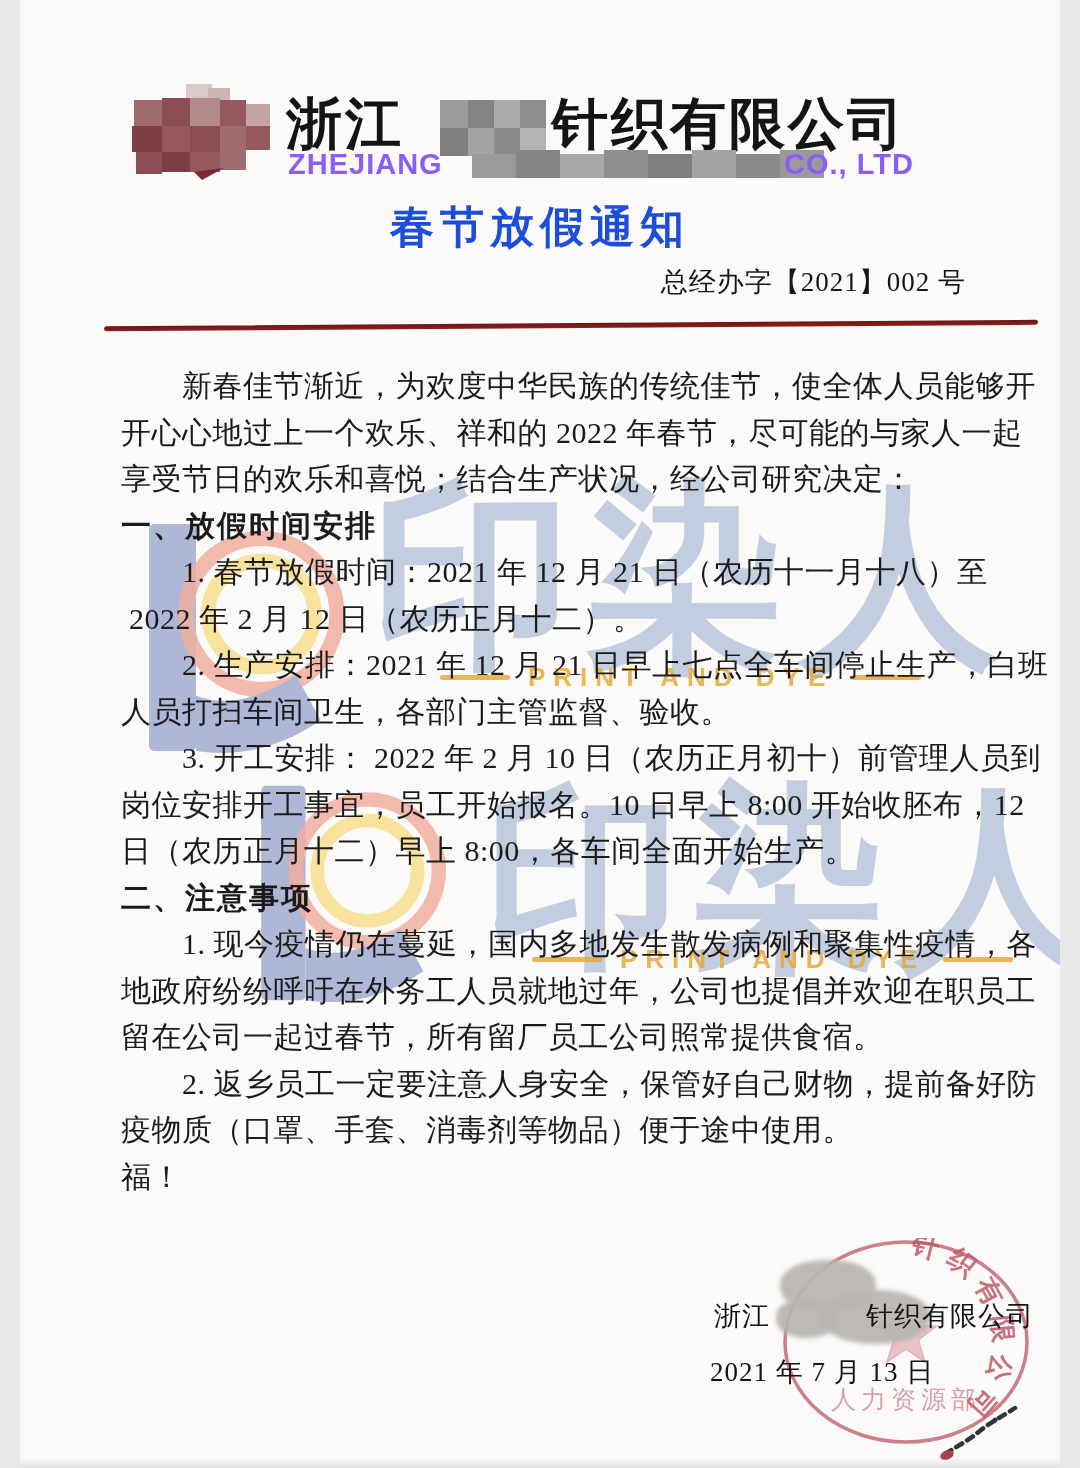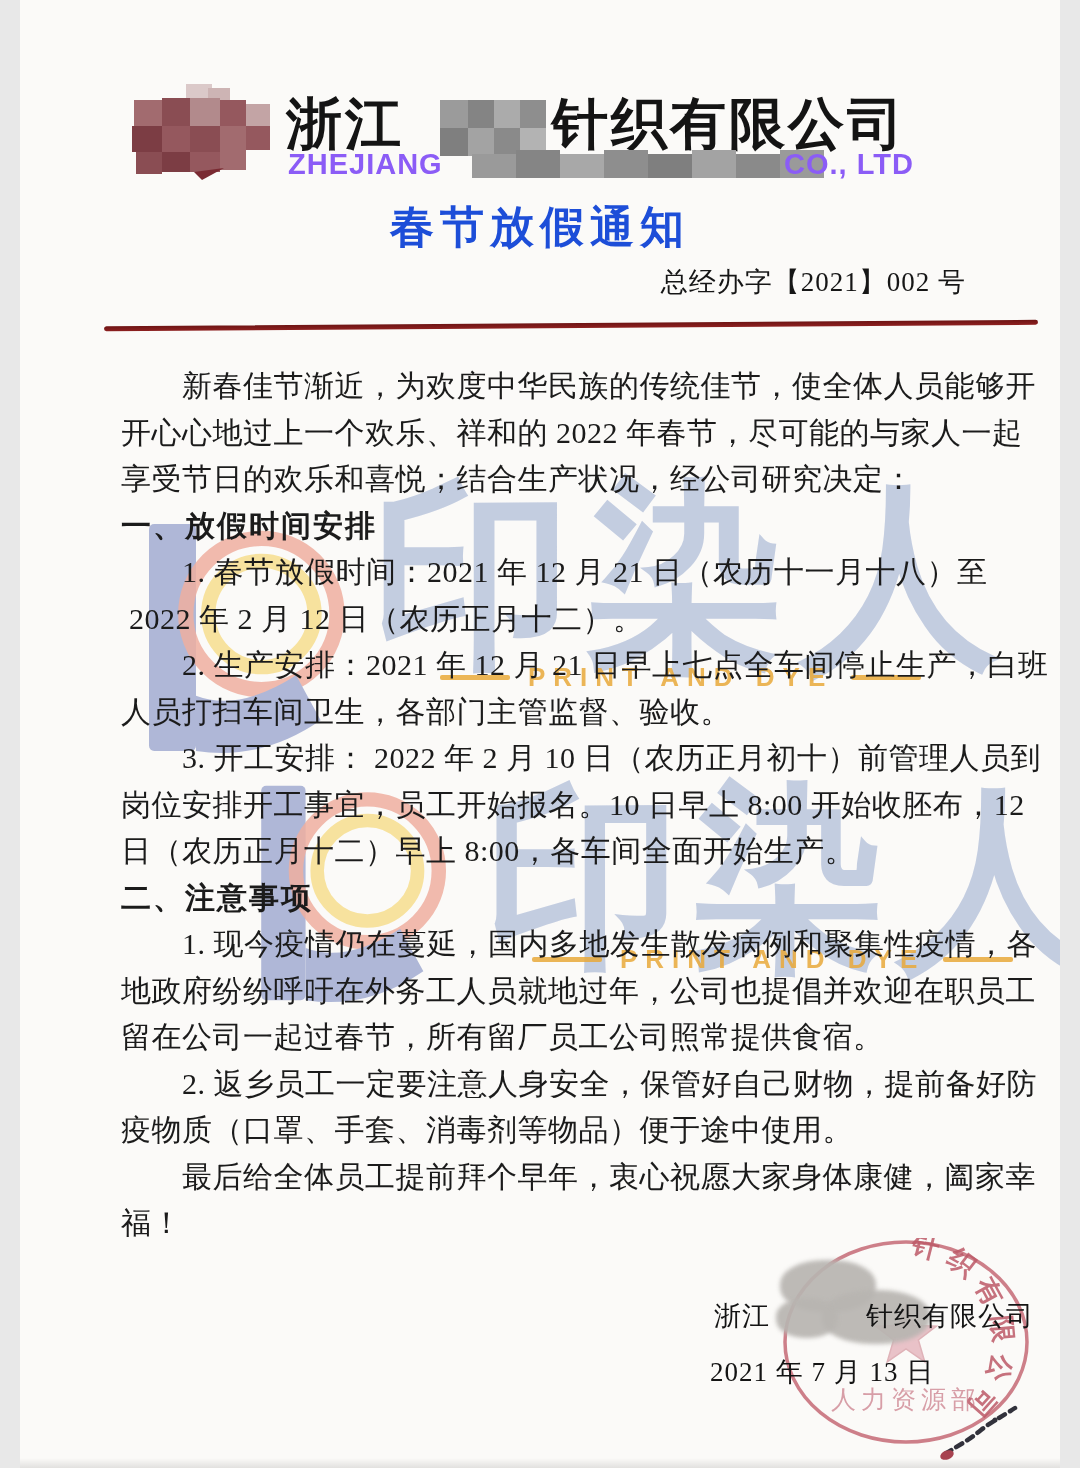--- a/index.html
+++ b/index.html
@@ -187,21 +187,20 @@
       <div class="doc-line">人员打扫车间卫生，各部门主管监督、验收。</div>
       <div class="doc-line">　　3. 开工安排： 2022 年 2 月 10 日（农历正月初十）前管理人员到</div>
       <div class="doc-line">岗位安排开工事宜，员工开始报名。10 日早上 8:00 开始收胚布，12</div>
       <div class="doc-line">日（农历正月十二）早上 8:00，各车间全面开始生产。</div>
       <div class="doc-line bold">二、注意事项</div>
       <div class="doc-line">　　1. 现今疫情仍在蔓延，国内多地发生散发病例和聚集性疫情，各</div>
       <div class="doc-line">地政府纷纷呼吁在外务工人员就地过年，公司也提倡并欢迎在职员工</div>
       <div class="doc-line">留在公司一起过春节，所有留厂员工公司照常提供食宿。</div>
       <div class="doc-line">　　2. 返乡员工一定要注意人身安全，保管好自己财物，提前备好防</div>
       <div class="doc-line">疫物质（口罩、手套、消毒剂等物品）便于途中使用。</div>
-      <div class="doc-line">　　最后给全体员工提前拜个早年，衷心祝愿大家身体康健，阖家幸</div>
       <div class="doc-line">福！</div>
     </div>
 
   <svg class="stamp" width="264" height="214" viewBox="0 0 264 214">
     <defs>
       <path id="ring-path" d="M130,16 A88,88 0 0 1 130,192" fill="none"></path>
     </defs>
     <ellipse cx="130" cy="104" rx="121" ry="100" fill="none" stroke="#c2606d" stroke-width="3.5" opacity="0.8"></ellipse>
     <path d="M130,66 L137.6,87.5 L160.4,88.1 L142.4,102 L148.8,123.9 L130,111
              L111.2,123.9 L117.6,102 L99.6,88.1 L122.4,87.5 Z" fill="#db96a1" opacity="0.55" stroke="#c97884" stroke-width="1.5"></path>

